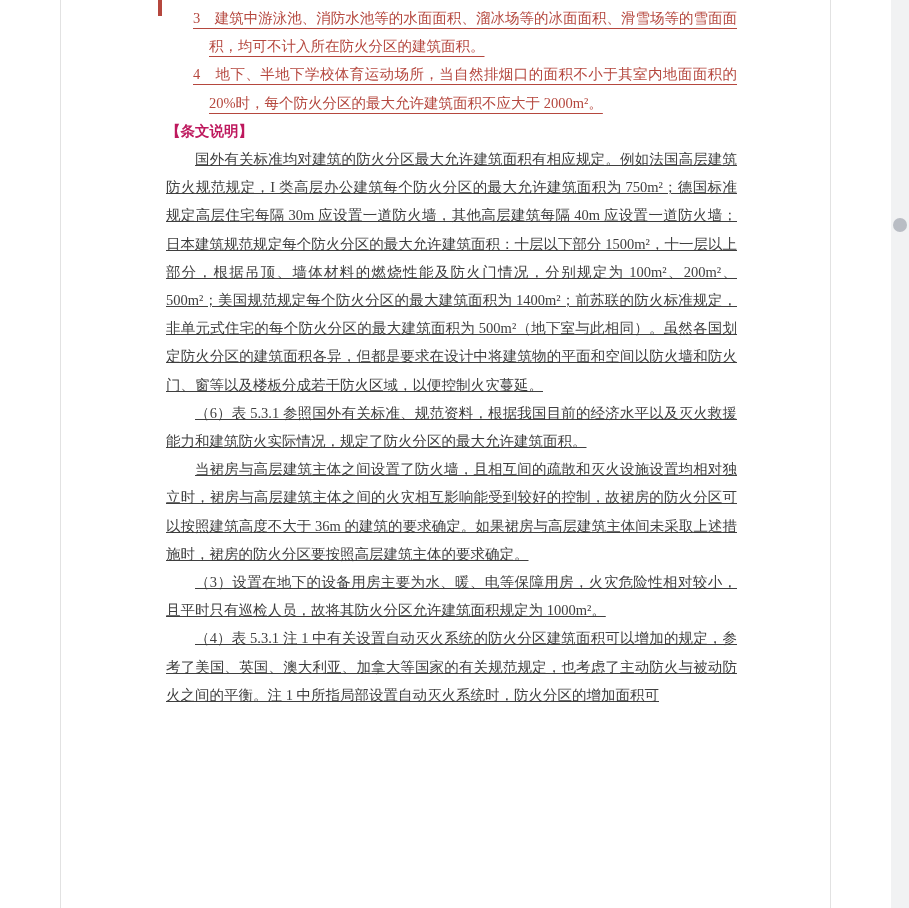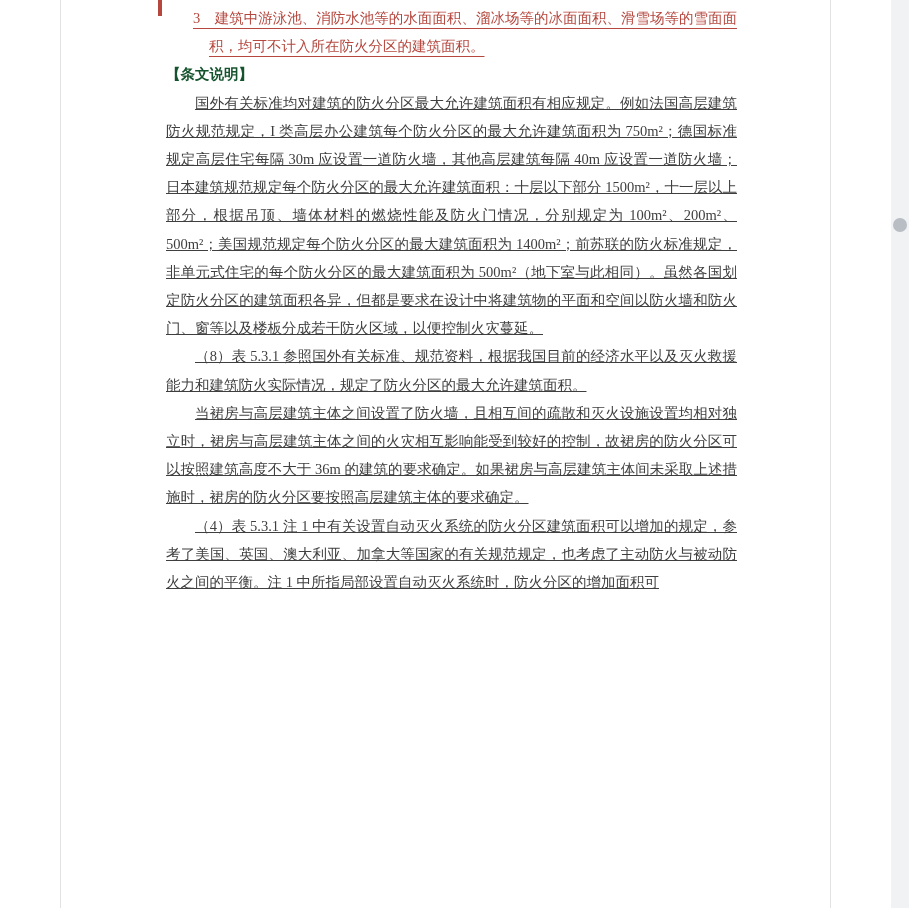--- a/index.html
+++ b/index.html
@@ -48,21 +48,21 @@
   .clause {
     color: #b5473e;
     text-decoration: underline;
     text-decoration-thickness: 1.4px;
     text-underline-offset: 5px;
     padding-left: 43px;
     text-indent: -16px;
   }
   .heading {
     font-weight: bold;
-    color: #14532d;
+    color: #be185d;
   }
   .para.indent { text-indent: 2em; text-decoration: underline; }
 
   .scrollbar-track {
     position: absolute;
     top: 0;
     bottom: 0;
     left: 891px;
     width: 18px;
     background: #f1f2f3;
@@ -80,22 +80,24 @@
 </head>
 <body>
 
 <div class="page-border left"></div>
 <div class="page-border right"></div>
 
 <div class="red-fragment"></div>
 
 <div class="content">
   <p class="clause">3　建筑中游泳池、消防水池等的水面面积、溜冰场等的冰面面积、滑雪场等的雪面面积，均可不计入所在防火分区的建筑面积。</p>
+  <p class="clause">4　地下、半地下学校体育运动场所，当自然排烟口的面积不小于其室内地面面积的 20%时，每个防火分区的最大允许建筑面积不应大于 2000m²。</p>
   <p class="heading">【条文说明】</p>
   <p class="para indent">国外有关标准均对建筑的防火分区最大允许建筑面积有相应规定。例如法国高层建筑防火规范规定，I 类高层办公建筑每个防火分区的最大允许建筑面积为 750m²；德国标准规定高层住宅每隔 30m 应设置一道防火墙，其他高层建筑每隔 40m 应设置一道防火墙；日本建筑规范规定每个防火分区的最大允许建筑面积：十层以下部分 1500m²，十一层以上部分，根据吊顶、墙体材料的燃烧性能及防火门情况，分别规定为 100m²、200m²、500m²；美国规范规定每个防火分区的最大建筑面积为 1400m²；前苏联的防火标准规定，非单元式住宅的每个防火分区的最大建筑面积为 500m²（地下室与此相同）。虽然各国划定防火分区的建筑面积各异，但都是要求在设计中将建筑物的平面和空间以防火墙和防火门、窗等以及楼板分成若干防火区域，以便控制火灾蔓延。</p>
-  <p class="para indent">（8）表 5.3.1 参照国外有关标准、规范资料，根据我国目前的经济水平以及灭火救援能力和建筑防火实际情况，规定了防火分区的最大允许建筑面积。</p>
+  <p class="para indent">（6）表 5.3.1 参照国外有关标准、规范资料，根据我国目前的经济水平以及灭火救援能力和建筑防火实际情况，规定了防火分区的最大允许建筑面积。</p>
   <p class="para indent">当裙房与高层建筑主体之间设置了防火墙，且相互间的疏散和灭火设施设置均相对独立时，裙房与高层建筑主体之间的火灾相互影响能受到较好的控制，故裙房的防火分区可以按照建筑高度不大于 36m 的建筑的要求确定。如果裙房与高层建筑主体间未采取上述措施时，裙房的防火分区要按照高层建筑主体的要求确定。</p>
+  <p class="para indent">（3）设置在地下的设备用房主要为水、暖、电等保障用房，火灾危险性相对较小，且平时只有巡检人员，故将其防火分区允许建筑面积规定为 1000m²。</p>
   <p class="para indent">（4）表 5.3.1 注 1 中有关设置自动灭火系统的防火分区建筑面积可以增加的规定，参考了美国、英国、澳大利亚、加拿大等国家的有关规范规定，也考虑了主动防火与被动防火之间的平衡。注 1 中所指局部设置自动灭火系统时，防火分区的增加面积可</p>
 </div>
 
 <div class="scrollbar-track">
   <div class="scrollbar-thumb"></div>
 </div>
 
 </body></html>

